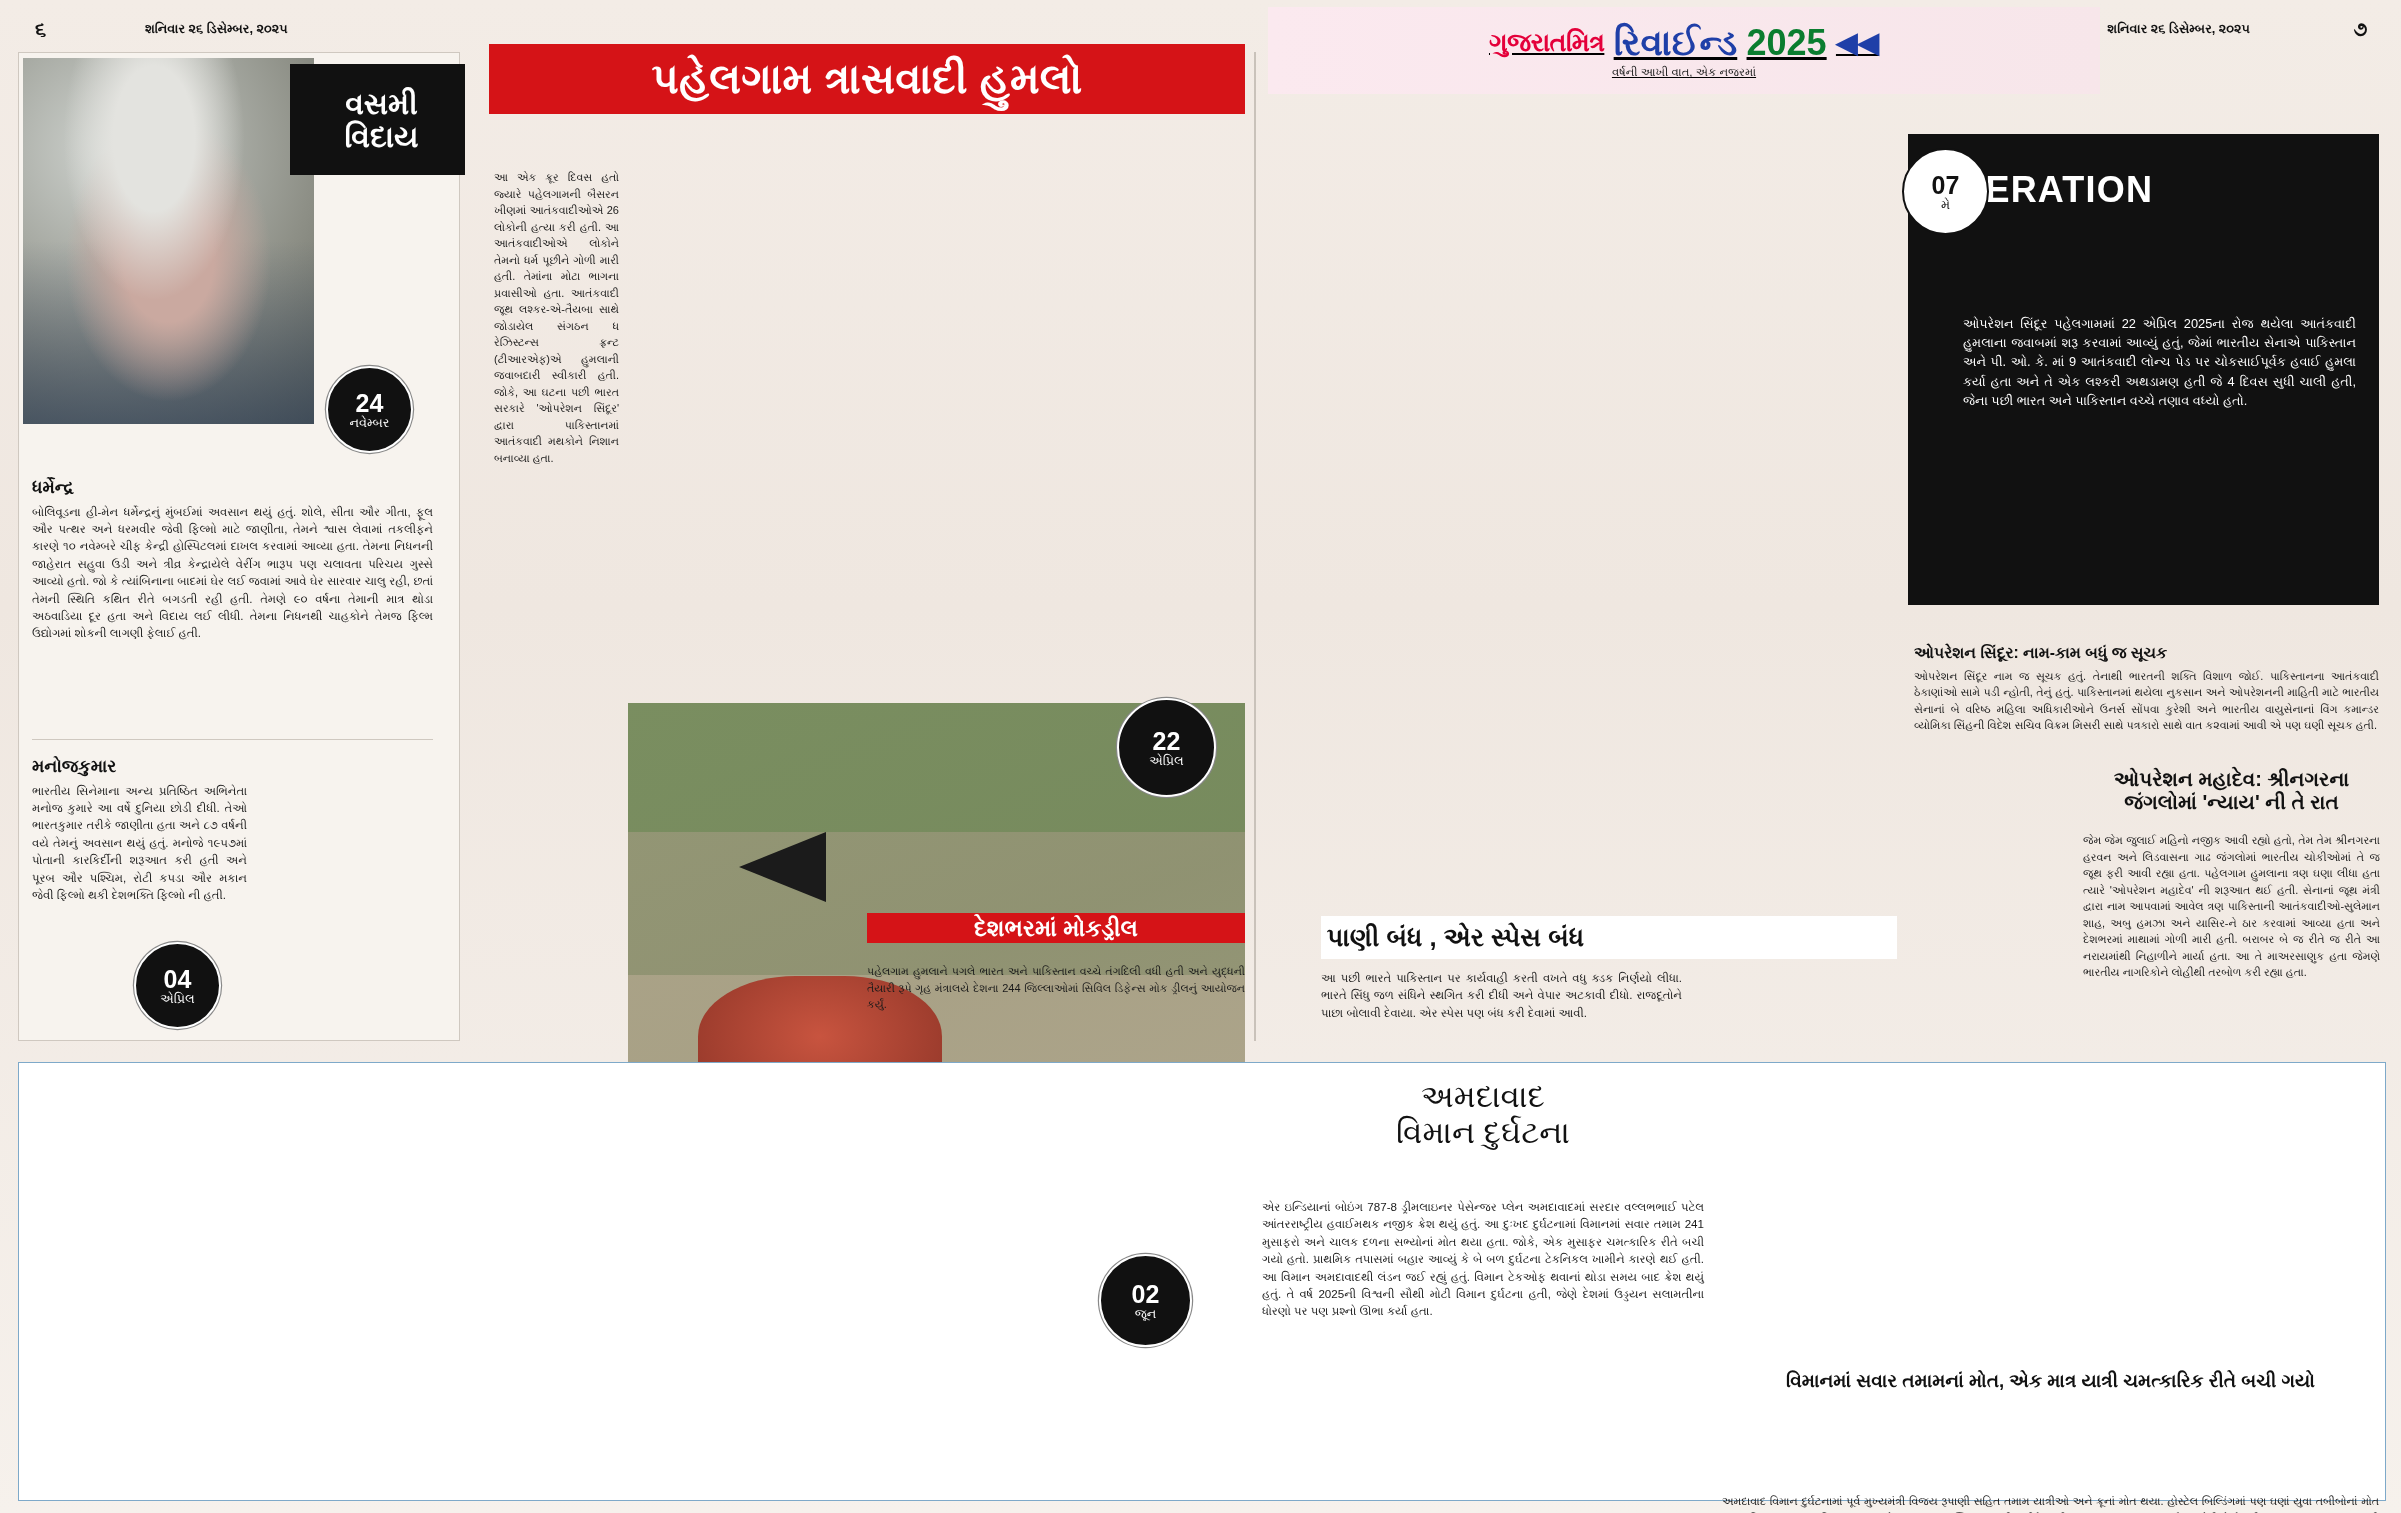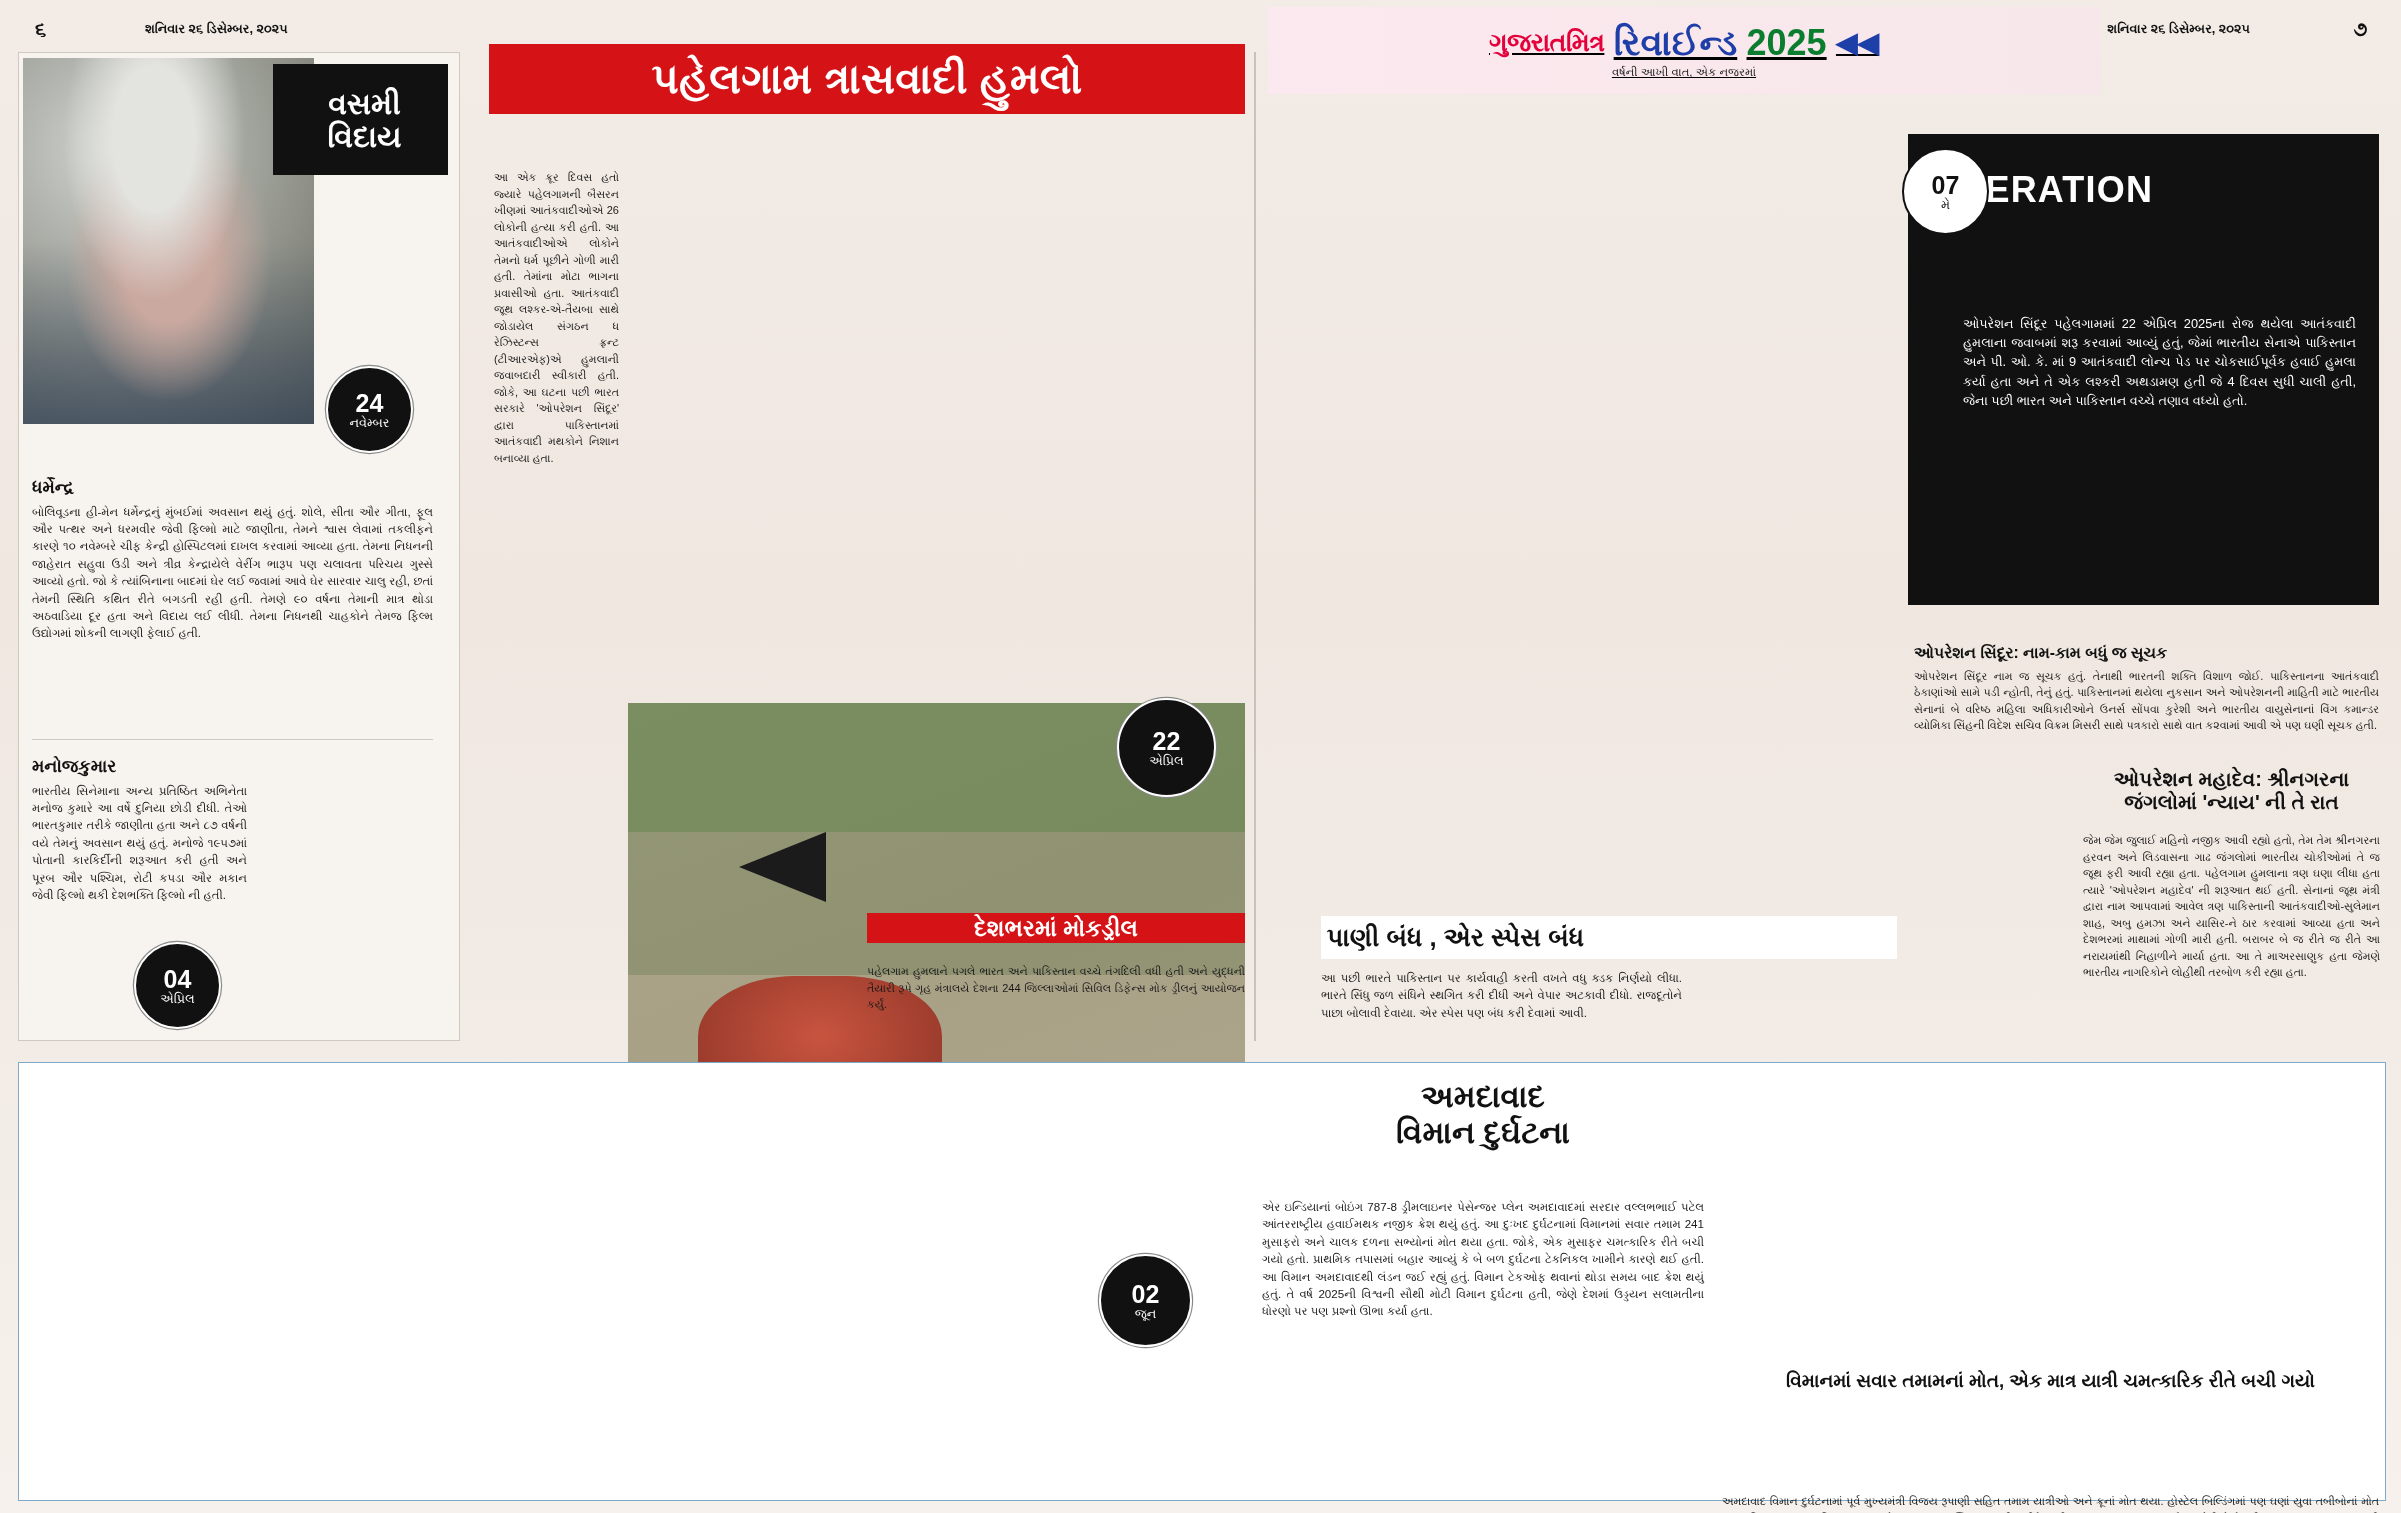--- a/index.html
+++ b/index.html
@@ -88,21 +88,21 @@
   .sindoor-dot {
     width:36px; height:36px; border-radius:50%;
     background: radial-gradient(circle at 40% 35%, #ff3b3b, #a80000 70%);
     display:inline-block; margin:0 2.3px;
   }
 
   .thin-sep { height:1.2px; background:#cfc8c0; }
 
   .bottom-band { border:1.7px solid #7ea9c9; background:#fff; }
 
-  .hdr-big-guj { font-size:31px; font-weight:bold; color:#111; text-align:center; line-height:1.15;}
+  .hdr-big-guj { font-size:31px; font-weight:normal; color:#111; text-align:center; line-height:1.15;}
   .hdr-mid-guj { font-size:20px; font-weight:bold; color:#111; }
 </style>
 </head>
 <body>
 
 <div class="page">
 
   <div class="abs" style="left:23px;top:11.6px;width:35px;height:35px;display:flex;align-items:center;justify-content:center;">
     <span class="pagenum">૬</span>
   </div>
@@ -129,21 +129,21 @@
 
   <div class="abs panel-border" style="left:17.5px;top:52px;width:442px;height:989px;background:#f7f3ee;"></div>
 
   <div class="abs photo p1" style="left:23px;top:58px;width:291px;height:366px;">
     <div class="shade" style="background:
       radial-gradient(ellipse at 45% 22%, #e3e3df 0 18%, rgba(0,0,0,0) 40%),
       radial-gradient(ellipse at 50% 55%, #caa9a0 0 22%, rgba(0,0,0,0) 50%),
       linear-gradient(180deg, rgba(0,0,0,0) 50%, rgba(40,60,90,.55));"></div>
   </div>
 
-  <div class="abs blackbox" style="left:273px;top:64px;width:175px;height:111px;display:flex;flex-direction:column;align-items:center;justify-content:center;line-height:1.1;padding-left:8px;">
+  <div class="abs blackbox" style="left:290px;top:64px;width:175px;height:111px;display:flex;flex-direction:column;align-items:center;justify-content:center;line-height:1.1;padding-left:8px;">
     <div style="font-size:30px;font-weight:bold;">વસમી</div>
     <div style="font-size:30px;font-weight:bold;">વિદાય</div>
   </div>
 
   <div class="datecircle abs" style="left:326px;top:366px;width:87px;height:87px;">
     <span class="num">24</span>
     <span class="mon">નવેમ્બર</span>
   </div>
 
   <div class="abs" style="left:32px;top:477px;width:401px;">

